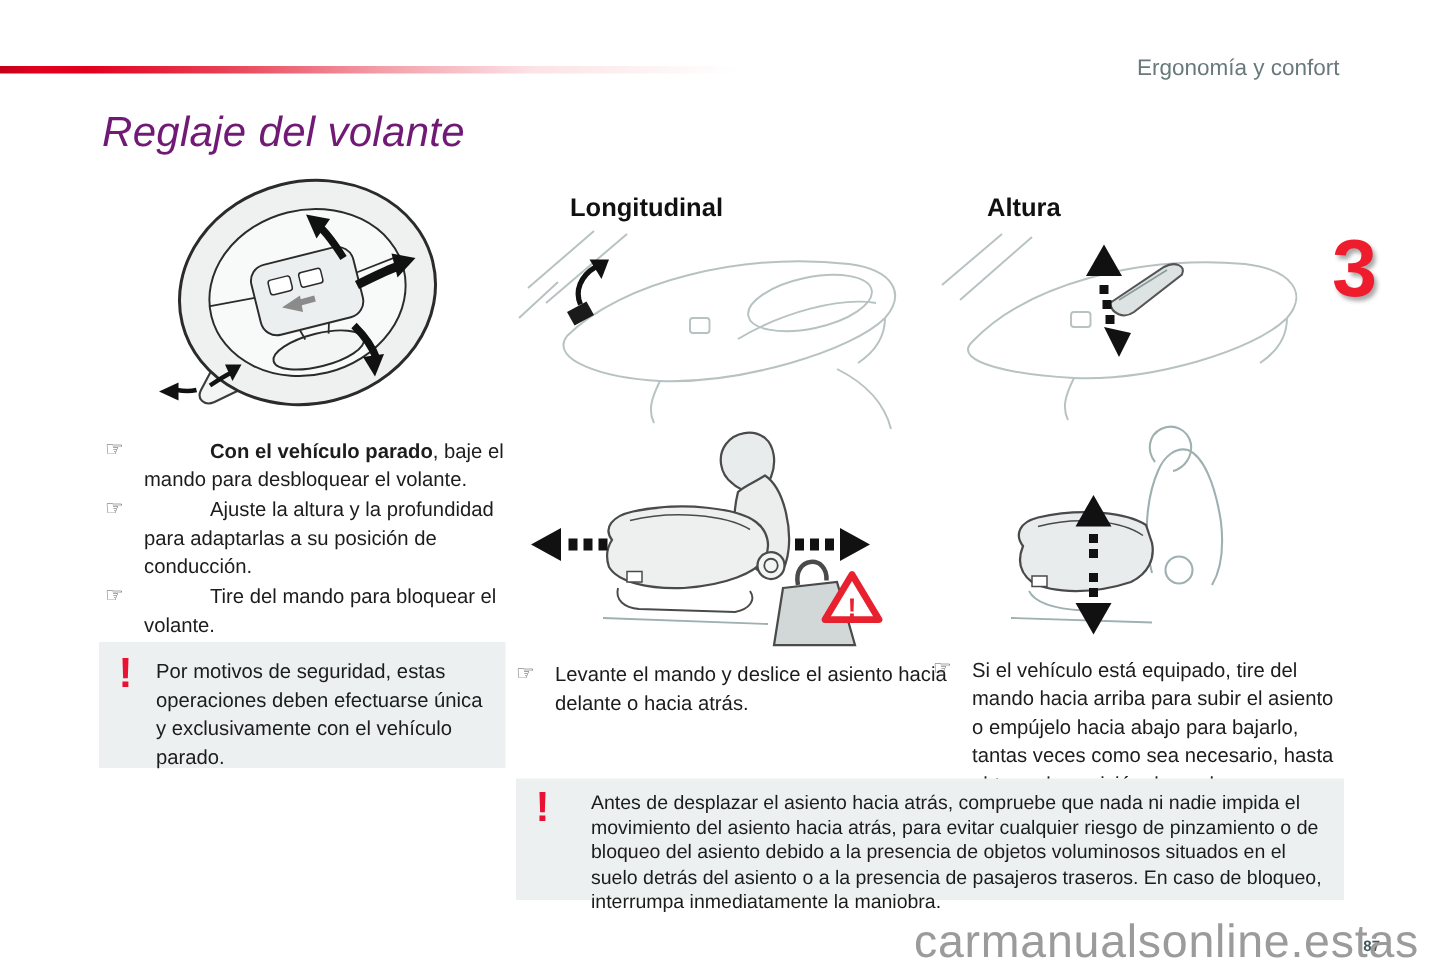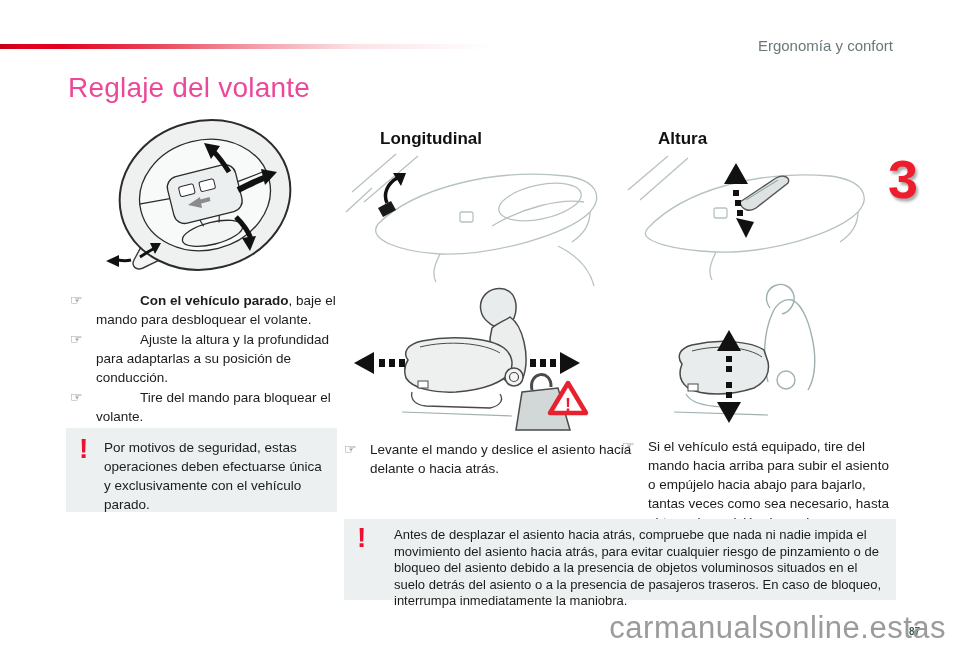--- a/index.html
+++ b/index.html
@@ -5,21 +5,21 @@
   html,body{margin:0;padding:0;background:#fff;}
   .page{
     position:relative;width:960px;height:649px;background:#ffffff;overflow:hidden;
     font-family:"Liberation Sans","DejaVu Sans",sans-serif;color:#1c1c1c;
   }
   
   .redbar{position:absolute;left:0;top:44px;width:492px;height:5px;
     background:linear-gradient(to right,#c40018 0%,#e2001e 5%,#e2001e 12%,rgba(227,20,45,.82) 30%,rgba(233,80,100,.55) 52%,rgba(243,160,172,.3) 72%,rgba(255,255,255,0) 100%);}
   .section-label{position:absolute;top:37px;right:67px;font-size:15px;color:#69797b;}
   
-  .title{position:absolute;font-size:28px;font-weight:400;color:#ec4899;letter-spacing:.2px;white-space:nowrap;}
+  .title{position:absolute;font-size:28px;font-weight:400;color:#701a75;letter-spacing:.2px;white-space:nowrap;font-style:italic;}
   .title-left{left:68px;top:72px;}
   .title-right{left:344px;top:72px;}
   .subtitle{position:absolute;left:344px;top:107px;font-size:12px;color:#222;white-space:nowrap;letter-spacing:-.1px;}
   .subhead{position:absolute;font-size:17px;font-weight:bold;color:#111;margin-left:36px;}
   .subhead-long{left:344px;top:129px;}
   .subhead-alt{left:622px;top:129px;}
   
   .illus{position:absolute;}
   .wheel-illus{left:98px;top:110px;width:205px;height:178px;}
   .long-illus{left:344px;top:150px;width:280px;height:288px;}

